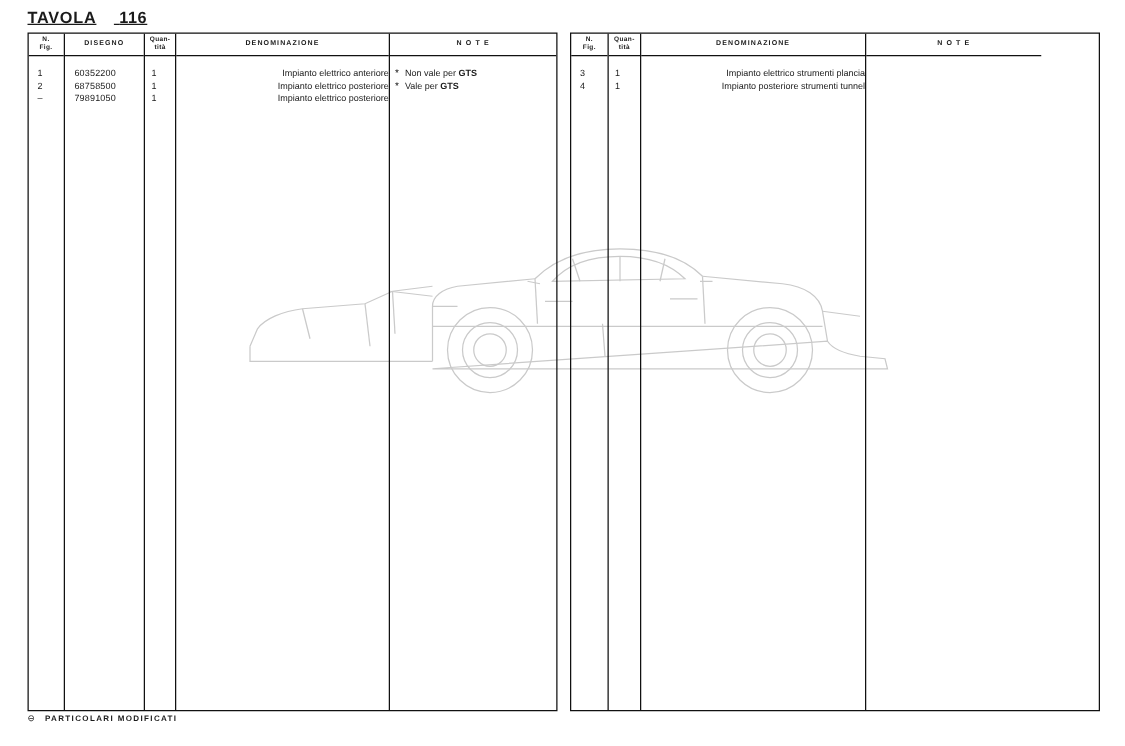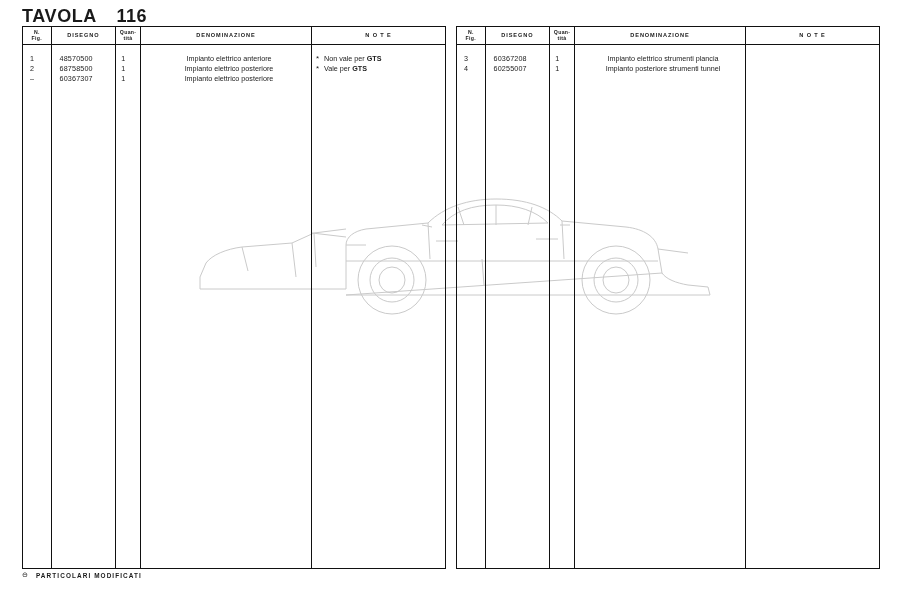--- a/index.html
+++ b/index.html
@@ -14,24 +14,25 @@
     font-family: "Liberation Sans", sans-serif;
     color: #1a1a1a;
     overflow: hidden;
   }
 
   
   #page-header {
     position: absolute;
     left: 22px;
     top: 6px;
-    font-size: 18px;
+    font-size: 13px;
     font-weight: bold;
     letter-spacing: 0.6px;
     white-space: nowrap;
+    text-decoration: underline;
   }
   #page-header .tavola-label { margin-right: 14px; }
   #page-header .tavola-number { letter-spacing: 0.5px; }
 
   
   #car-drawing {
     position: absolute;
     left: 196px;
     top: 185px;
     width: 520px;
@@ -94,21 +95,21 @@
   
   .w-nfig   { width: 30px; }
   .w-dis    { width: 68px; }
   .w-qta    { width: 26px; }
   .w-den    { width: 180px; }
   .w-note   { width: 140px; }
 
   .w-nfig .cell  { text-align: left; padding-left: 7px; }
   .w-dis  .cell  { text-align: left; padding-left: 8px; letter-spacing: 0.15px; }
   .w-qta  .cell  { text-align: left; padding-left: 5px; }
-  .w-den  .cell  { text-align: center; padding-left: 6px; }
+  .w-den  .cell  { text-align: right; padding-left: 6px; }
 
   
   .w-note .note-row {
     height: 10px;
     line-height: 10px;
     font-size: 7.2px;
     display: flex;
     align-items: center;
     white-space: nowrap;
   }
@@ -196,23 +197,23 @@
     <div class="col-body">
       <div class="cell">1</div>
       <div class="cell">2</div>
       <div class="cell">–</div>
     </div>
   </div>
 
   <div class="col w-dis">
     <div class="col-head">DISEGNO</div>
     <div class="col-body">
-      <div class="cell">48570500</div>
+      <div class="cell">60352200</div>
       <div class="cell">68758500</div>
-      <div class="cell">60367307</div>
+      <div class="cell">79891050</div>
     </div>
   </div>
 
   <div class="col w-qta">
     <div class="col-head two-line">
       <div>
         <div>Quan-</div>
         <div>tità</div>
       </div>
     </div>
@@ -256,27 +257,20 @@
         <div>N.</div>
         <div>Fig.</div>
       </div>
     </div>
     <div class="col-body">
       <div class="cell">3</div>
       <div class="cell">4</div>
     </div>
   </div>
 
-  <div class="col w-dis">
-    <div class="col-head">DISEGNO</div>
-    <div class="col-body">
-      <div class="cell">60367208</div>
-      <div class="cell">60255007</div>
-    </div>
-  </div>
 
   <div class="col w-qta">
     <div class="col-head two-line">
       <div>
         <div>Quan-</div>
         <div>tità</div>
       </div>
     </div>
     <div class="col-body">
       <div class="cell">1</div>

